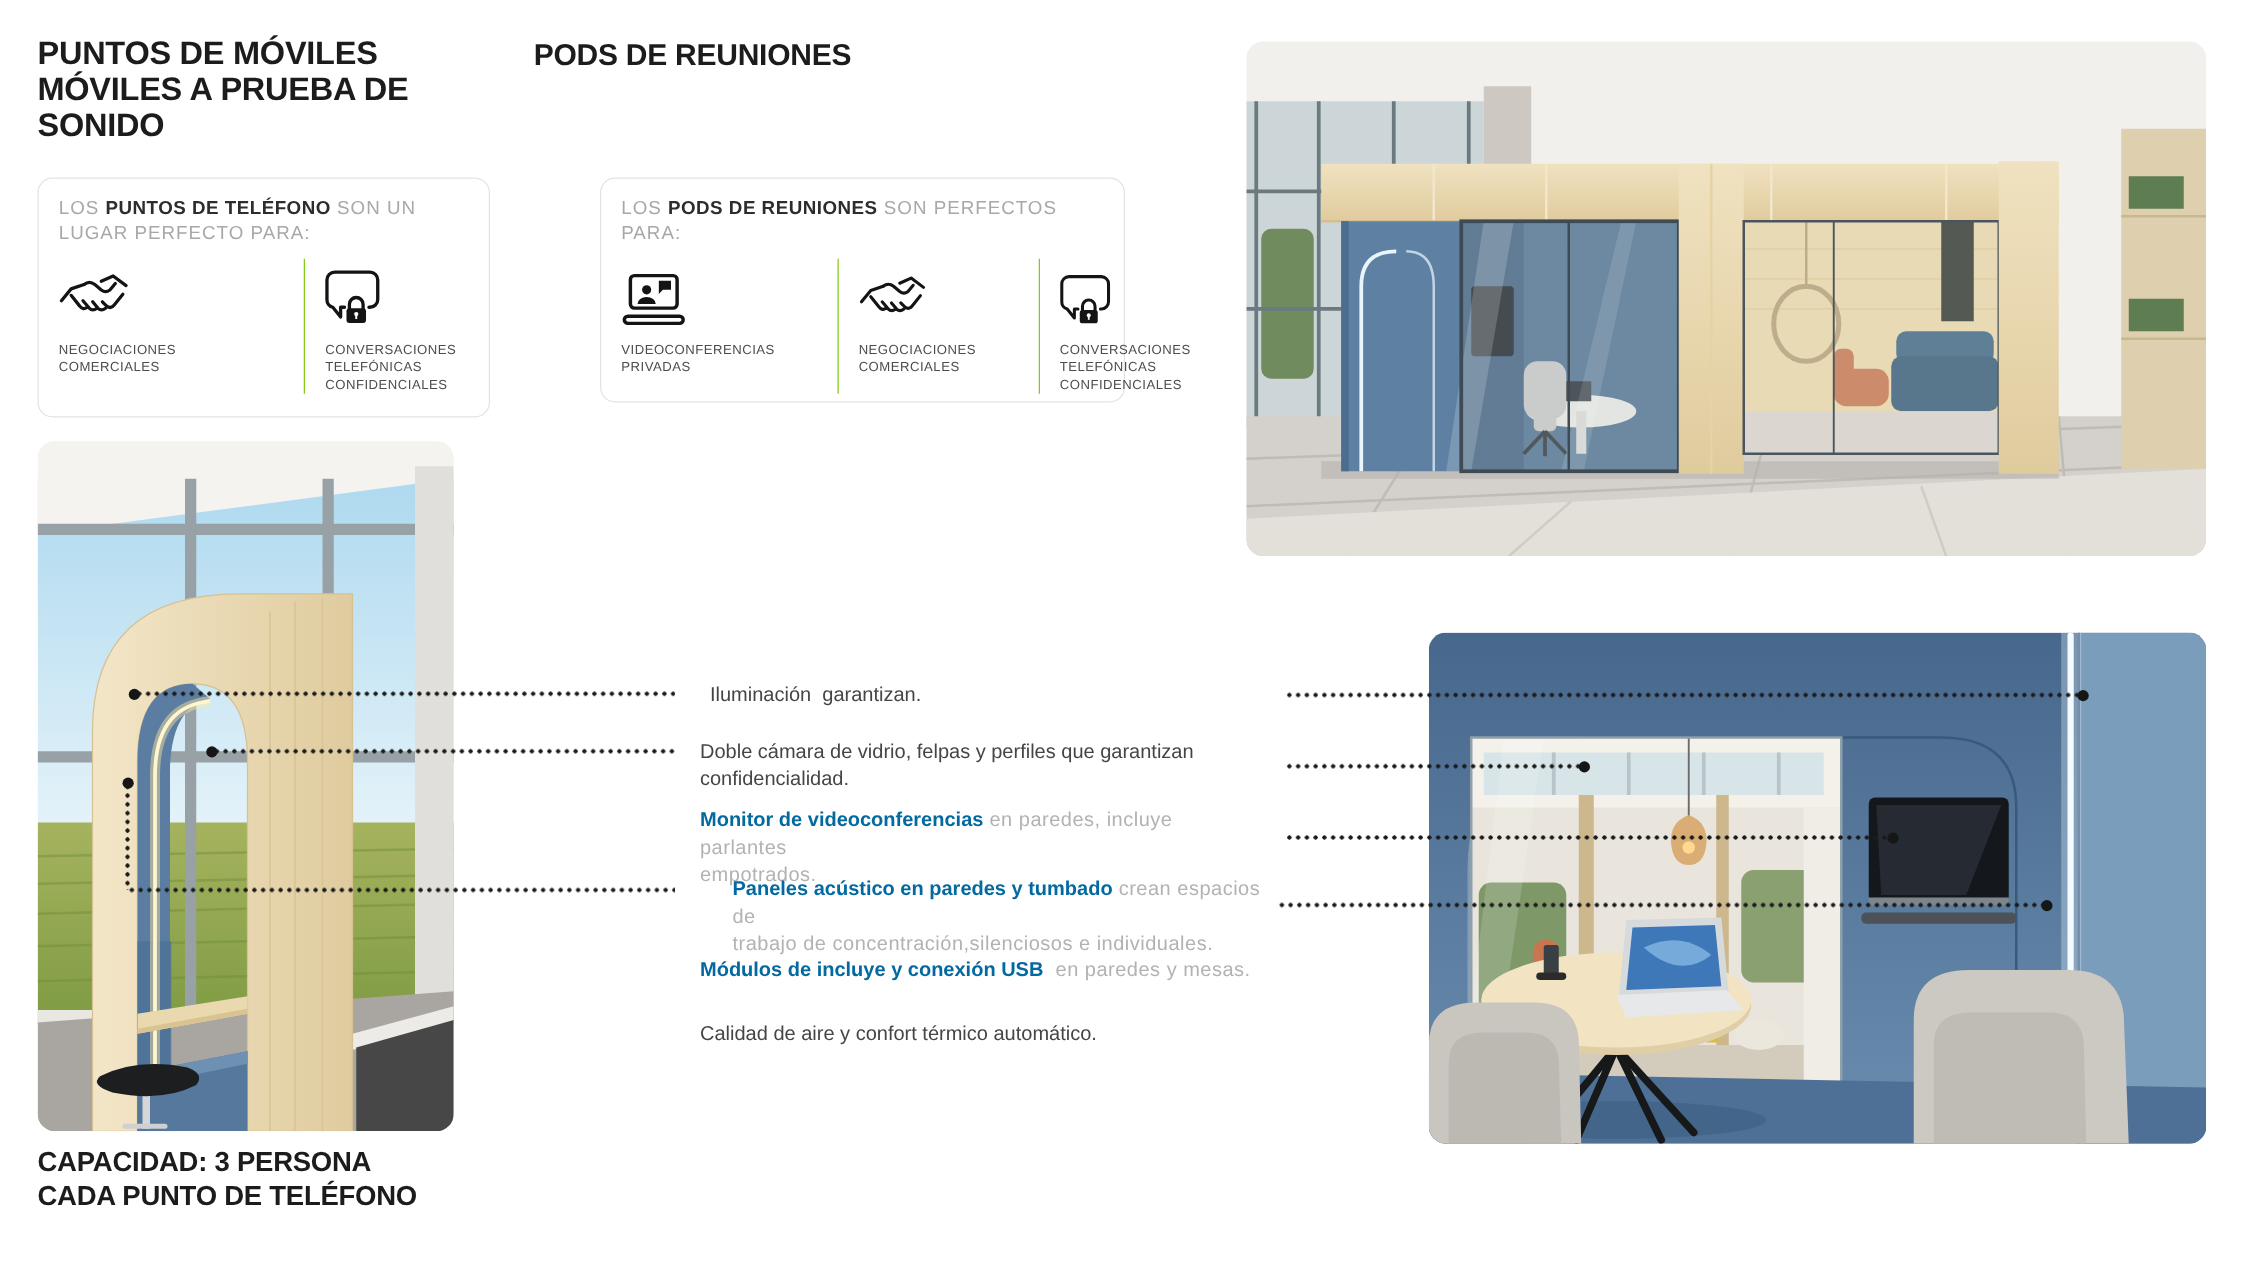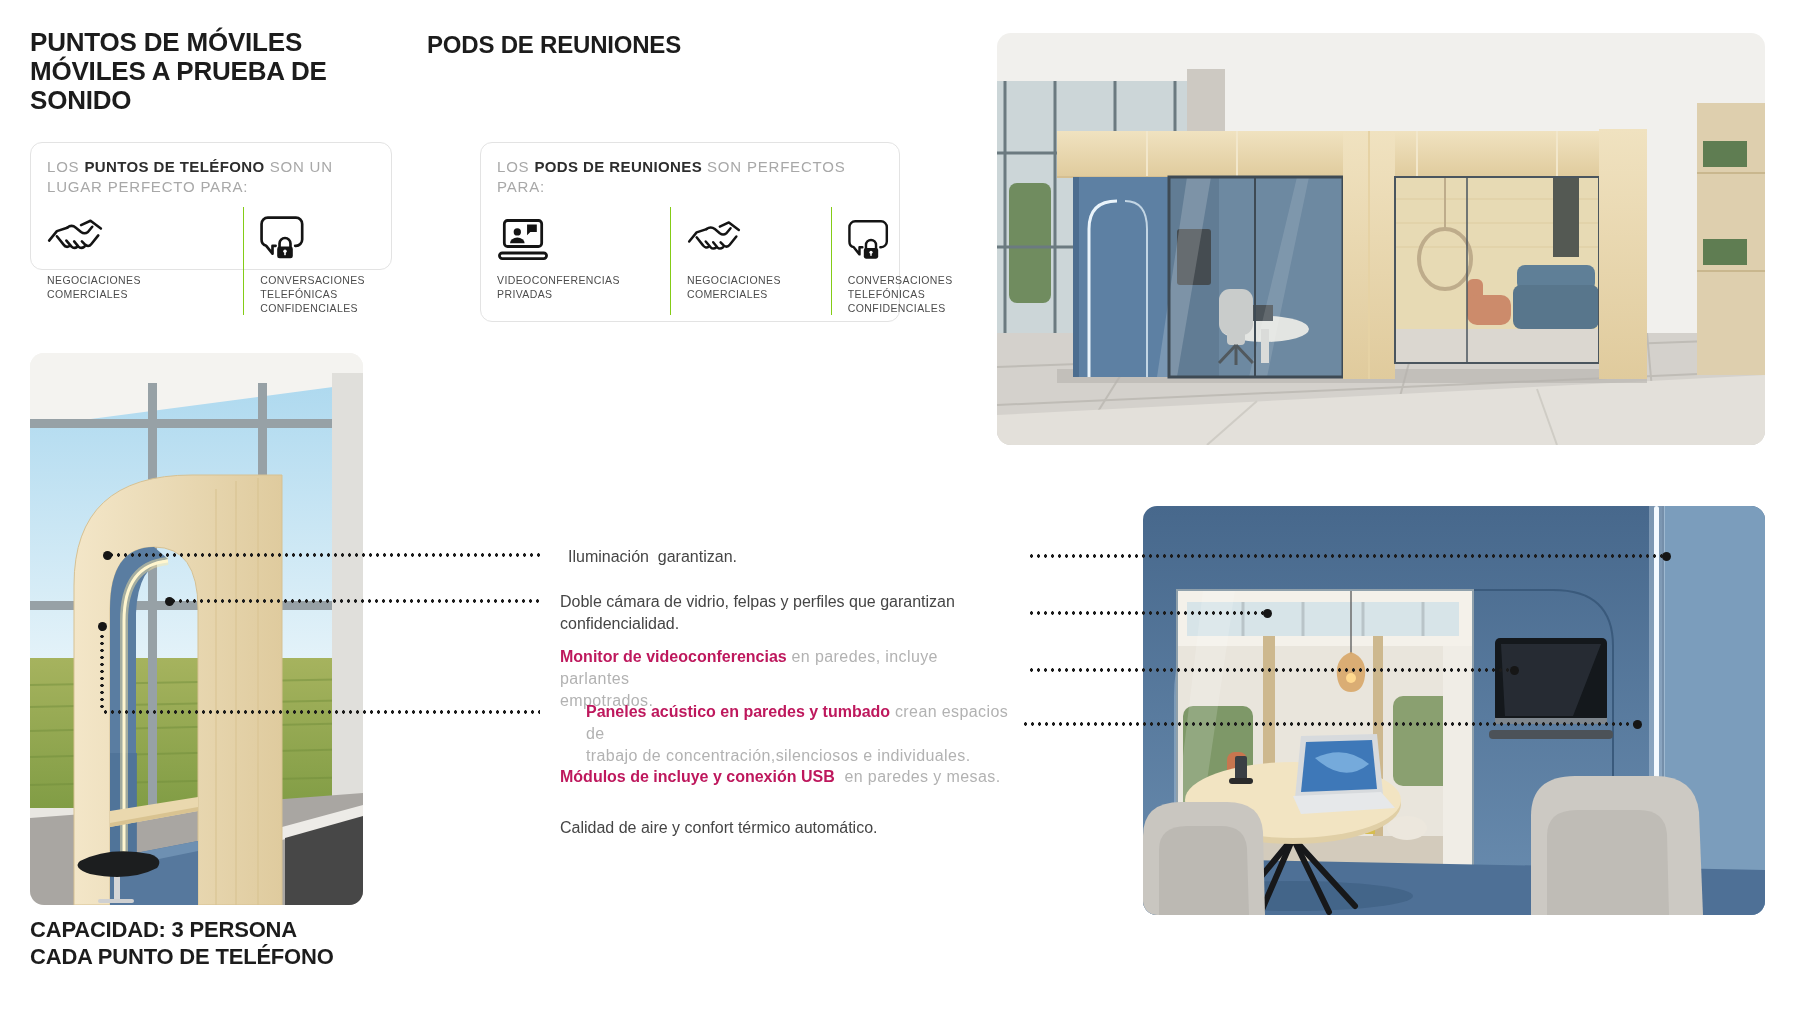--- a/index.html
+++ b/index.html
@@ -4,33 +4,33 @@
 <style>
   html,body{margin:0;padding:0;background:#fff;}
   #root{position:relative;width:1800px;height:1013px;background:#fff;overflow:hidden;
         font-family:"Liberation Sans",sans-serif;}
   
   .h1{position:absolute;font-weight:bold;color:#1c1c1c;font-size:26px;line-height:29px;letter-spacing:-0.2px;}
   #heading-left{left:30px;top:28px;width:300px;}
   #heading-right{left:427px;top:30px;width:420px;font-size:24px;}
   
   .card{position:absolute;background:#fff;border:1px solid #e3e3e3;border-radius:12px;box-sizing:border-box;padding:14px 16px 10px 16px;}
-  #card-phone{left:30px;top:142px;width:362px;height:128px;padding-left:16px;}
+  #card-phone{left:30px;top:142px;width:362px;height:192px;padding-left:16px;}
   #card-pods{left:480px;top:142px;width:420px;height:180px;}
   .card-head{font-size:15px;letter-spacing:0.8px;color:#a8a8a8;line-height:20px;}
   .card-head b{color:#2d2d2d;letter-spacing:0.4px;}
   .card-items{display:flex;margin-top:10px;gap:40px;}
   .card-item{box-sizing:border-box;padding-right:10px;}
   .card-item + .card-item{border-left:1px solid #84cc16;padding-left:16px;}
   .card-icon{height:56px;display:flex;align-items:flex-end;}
   .card-icon svg{display:block;}
   .item-label{margin-top:10px;font-size:10.5px;letter-spacing:0.4px;color:#4c4c4c;line-height:14px;}
   
   .feat{position:absolute;font-size:16px;line-height:22px;white-space:pre-wrap;color:#454545;}
-  .feat .lead-b{font-weight:bold;color:#be185d;}
+  .feat .lead-b{font-weight:bold;color:#0369a1;}
   .feat .tail{color:#b2b2b2;letter-spacing:0.4px;}
   
   .caption{position:absolute;font-weight:bold;color:#1c1c1c;font-size:22px;line-height:27px;letter-spacing:-0.2px;}
   #caption-pods{left:1143px;top:450px;width:640px;}
   #caption-phone{left:30px;top:916px;width:330px;}
   
   .photo{position:absolute;border-radius:14px;overflow:hidden;z-index:1;}
   #photo-booth{left:30px;top:353px;width:333px;height:552px;}
   #photo-pods-ext{left:997px;top:33px;width:768px;height:412px;}
   #photo-pod-int{left:1143px;top:506px;width:622px;height:409px;}

